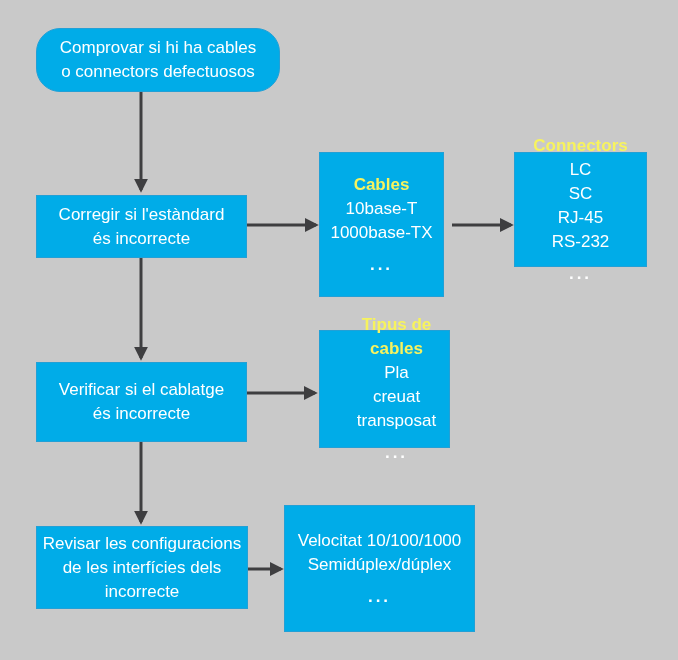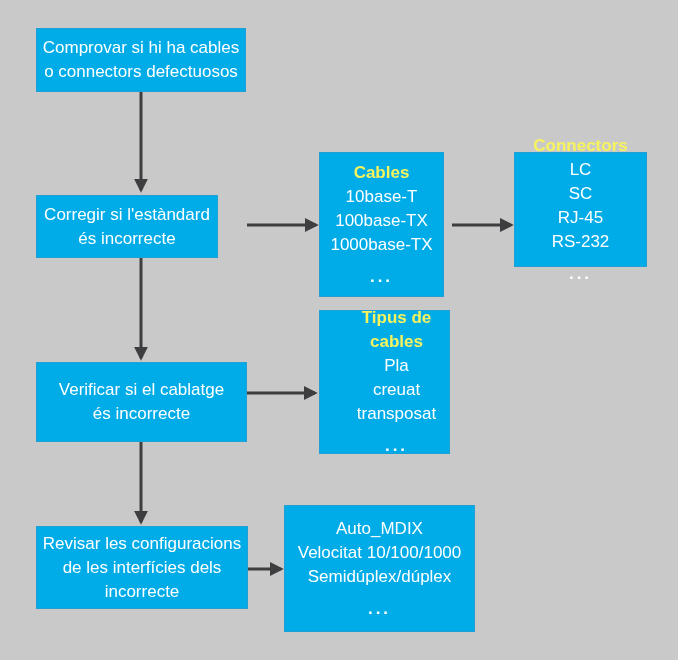--- a/index.html
+++ b/index.html
@@ -40,28 +40,28 @@
   .detail-title {
     color: #f7f35e;
     font-weight: bold;
   }
   .dots {
     letter-spacing: 3px;
     margin-top: 8px;
     font-weight: bold;
   }
   
-  .step-1 { left: 36px;  top: 28px;  width: 210px; height: 64px; }
-  .step-2 { left: 36px;  top: 195px; width: 182px; height: 63px; }
+  .step-1 { left: 36px;  top: 28px;  width: 244px; height: 64px; border-radius: 24px; }
+  .step-2 { left: 36px;  top: 195px; width: 211px; height: 63px; }
   .step-3 { left: 36px;  top: 362px; width: 211px; height: 80px; }
   .step-4 { left: 36px;  top: 526px; width: 212px; height: 83px; }
   
   .detail-cables     { left: 319px; top: 152px; width: 125px; height: 145px; }
   .detail-connectors { left: 514px; top: 152px; width: 133px; height: 115px; }
-  .detail-tipus      { left: 319px; top: 310px; width: 131px; height: 144px; padding-left: 24px; }
+  .detail-tipus      { left: 319px; top: 330px; width: 131px; height: 118px; padding-left: 24px; }
   .detail-config     { left: 284px; top: 505px; width: 191px; height: 127px; }
 </style>
 </head>
 <body>
 
 <div class="canvas">
 
   <svg class="arrows-layer" viewBox="0 0 678 660" xmlns="http://www.w3.org/2000/svg">
     <defs>
       <marker id="ah" viewBox="0 0 10 10" refX="8" refY="5" markerWidth="4.6" markerHeight="5" orient="auto">
@@ -94,21 +94,20 @@
 
   <div class="node step-4">
     <span class="line">Revisar les configuracions</span>
     <span class="line">de les interfícies dels</span>
     <span class="line">incorrecte</span>
   </div>
 
   <div class="node detail-cables">
     <span class="line detail-title">Cables</span>
     <span class="line">10base-T</span>
-    <span class="line">100base-TX</span>
     <span class="line">1000base-TX</span>
     <span class="line dots">...</span>
   </div>
 
   <div class="node detail-connectors">
     <span class="line detail-title">Connectors</span>
     <span class="line">LC</span>
     <span class="line">SC</span>
     <span class="line">RJ-45</span>
     <span class="line">RS-232</span>
@@ -117,19 +116,18 @@
 
   <div class="node detail-tipus">
     <span class="line detail-title">Tipus de cables</span>
     <span class="line">Pla</span>
     <span class="line">creuat</span>
     <span class="line">transposat</span>
     <span class="line dots">...</span>
   </div>
 
   <div class="node detail-config">
-    <span class="line">Auto_MDIX</span>
     <span class="line">Velocitat 10/100/1000</span>
     <span class="line">Semidúplex/dúplex</span>
     <span class="line dots">...</span>
   </div>
 
 </div>
 
 </body></html>

